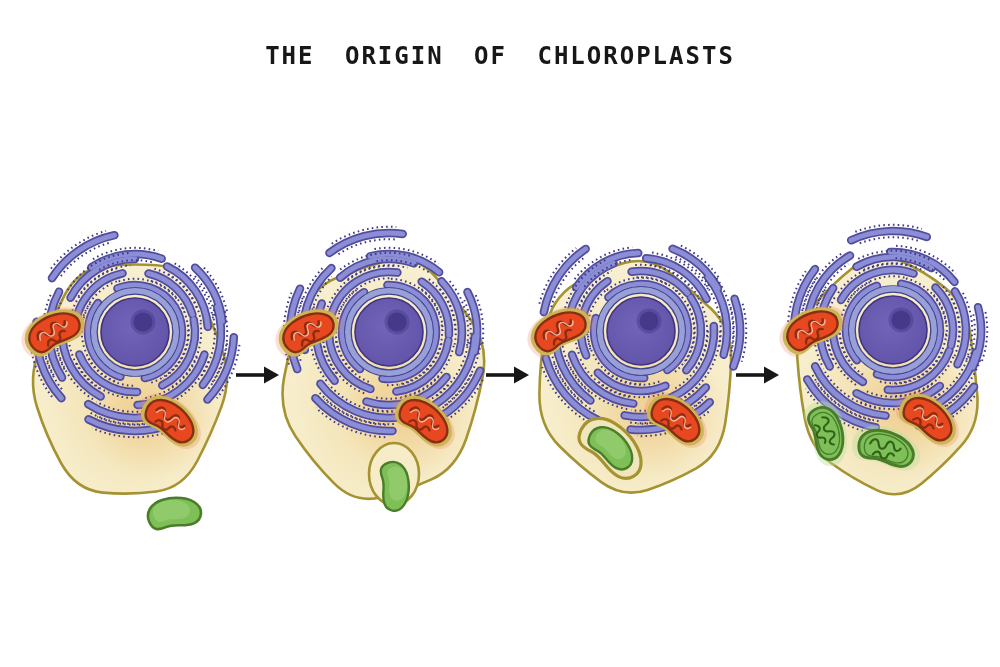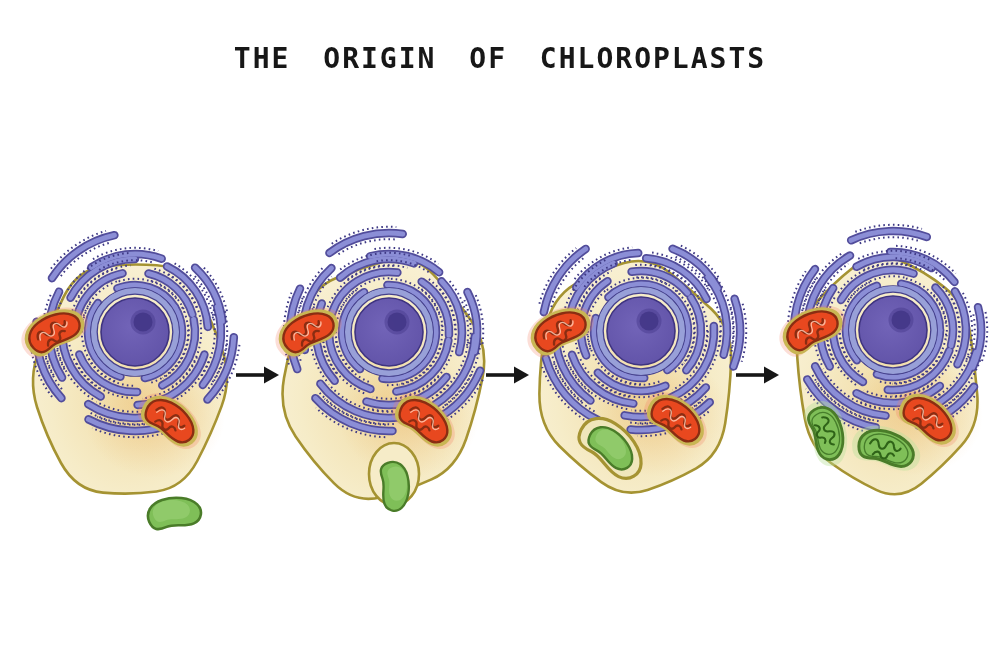--- a/index.html
+++ b/index.html
@@ -1,20 +1,20 @@
 <!DOCTYPE html>
 <html><head>
 <meta charset="utf-8">
 <style>
   html,body{margin:0;padding:0;background:#ffffff;}
   .page{position:relative;width:1000px;height:667px;background:#ffffff;overflow:hidden;
         font-family:"Liberation Sans",sans-serif;}
   .title{position:absolute;top:42px;left:0;width:100%;text-align:center;margin:0;
          font-family:"DejaVu Sans Mono","Liberation Mono",monospace;
-         font-weight:700;font-size:28px;letter-spacing:2px;word-spacing:14px;color:#171717;}
+         font-weight:700;font-size:24px;letter-spacing:2px;word-spacing:14px;color:#171717;}
   #diagram{position:absolute;top:0;left:0;}
 </style>
 </head>
 <body>
 
 <div class="page">
   <h1 class="title">THE ORIGIN OF CHLOROPLASTS</h1>
   <svg id="diagram" width="1000" height="667" viewBox="0 0 1000 667">
       <defs>
  <radialGradient id="cytoGrad" cx="0.5" cy="0.58" r="0.75">

